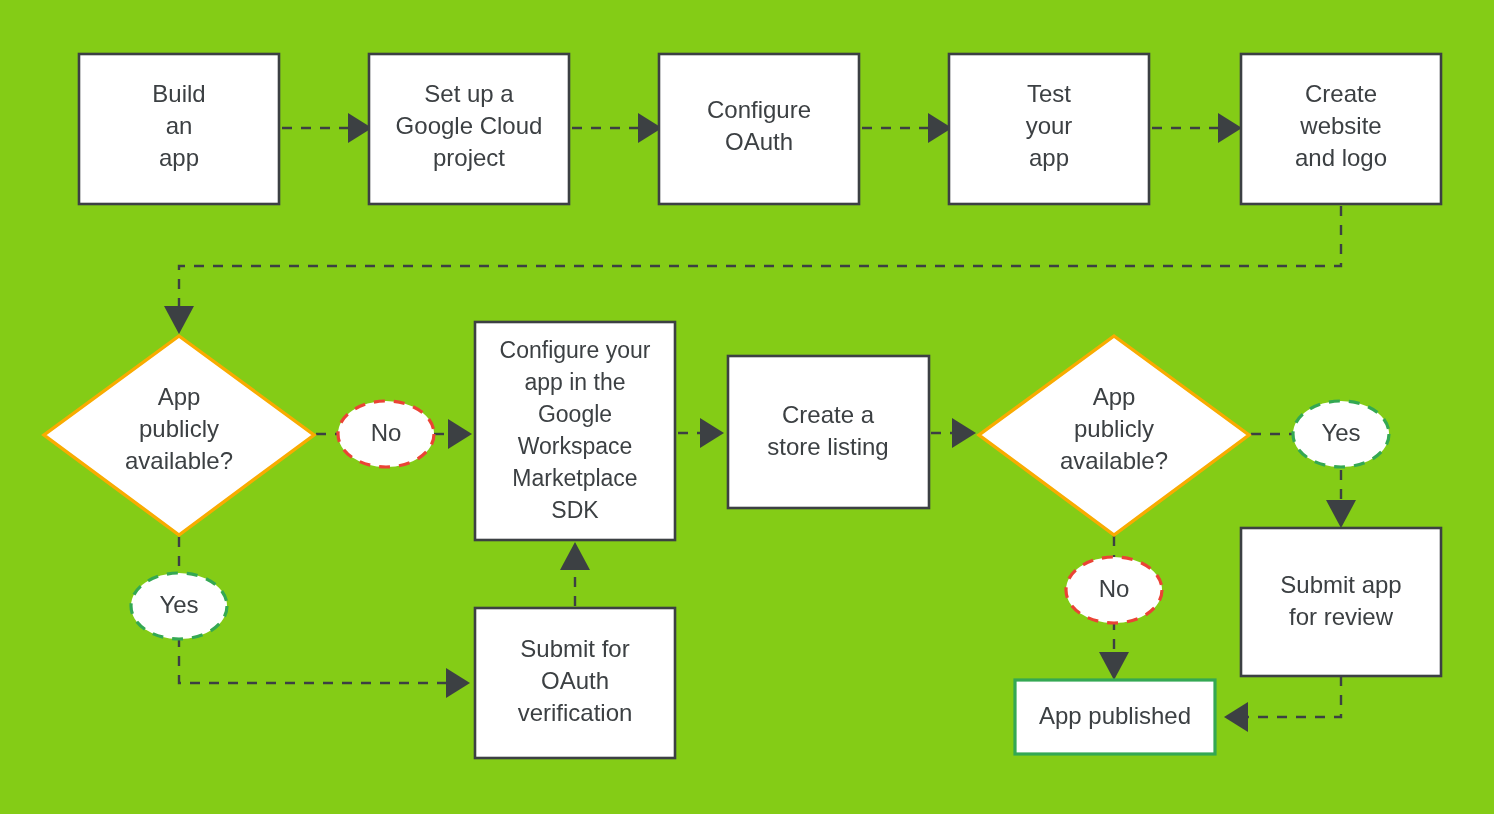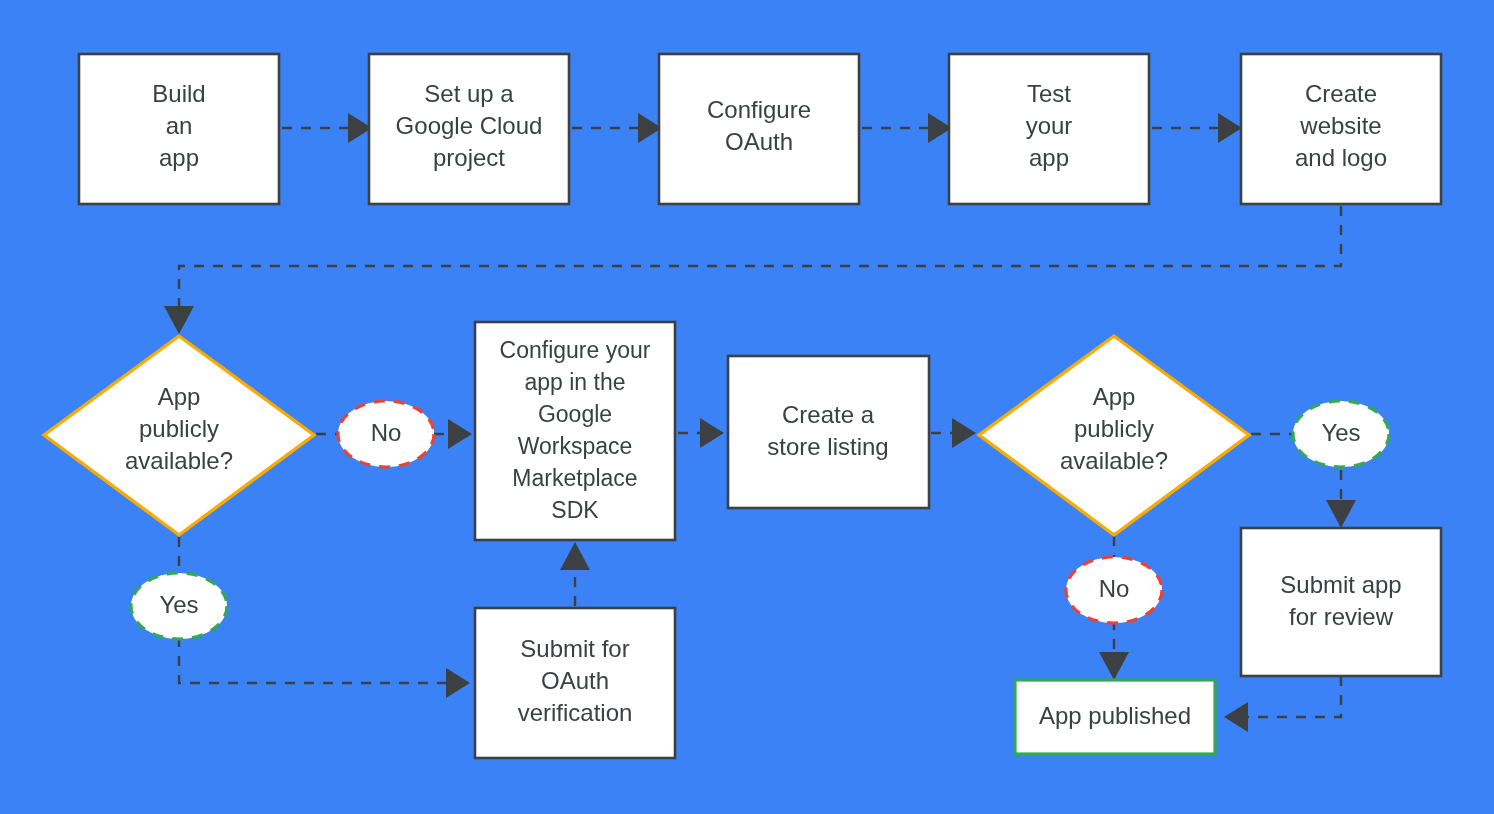--- a/index.html
+++ b/index.html
@@ -7,21 +7,21 @@
     padding: 0;
     background: #ffffff;
   }
   body {
     font-family: "Liberation Sans", sans-serif;
   }
   #flow-root {
     position: relative;
     width: 1494px;
     height: 814px;
-    background: #3b82f6;
+    background: #84cc16;
     overflow: hidden;
   }
   svg#flow-svg {
     position: absolute;
     top: 0;
     left: 0;
     width: 1494px;
     height: 814px;
     display: block;
   }

